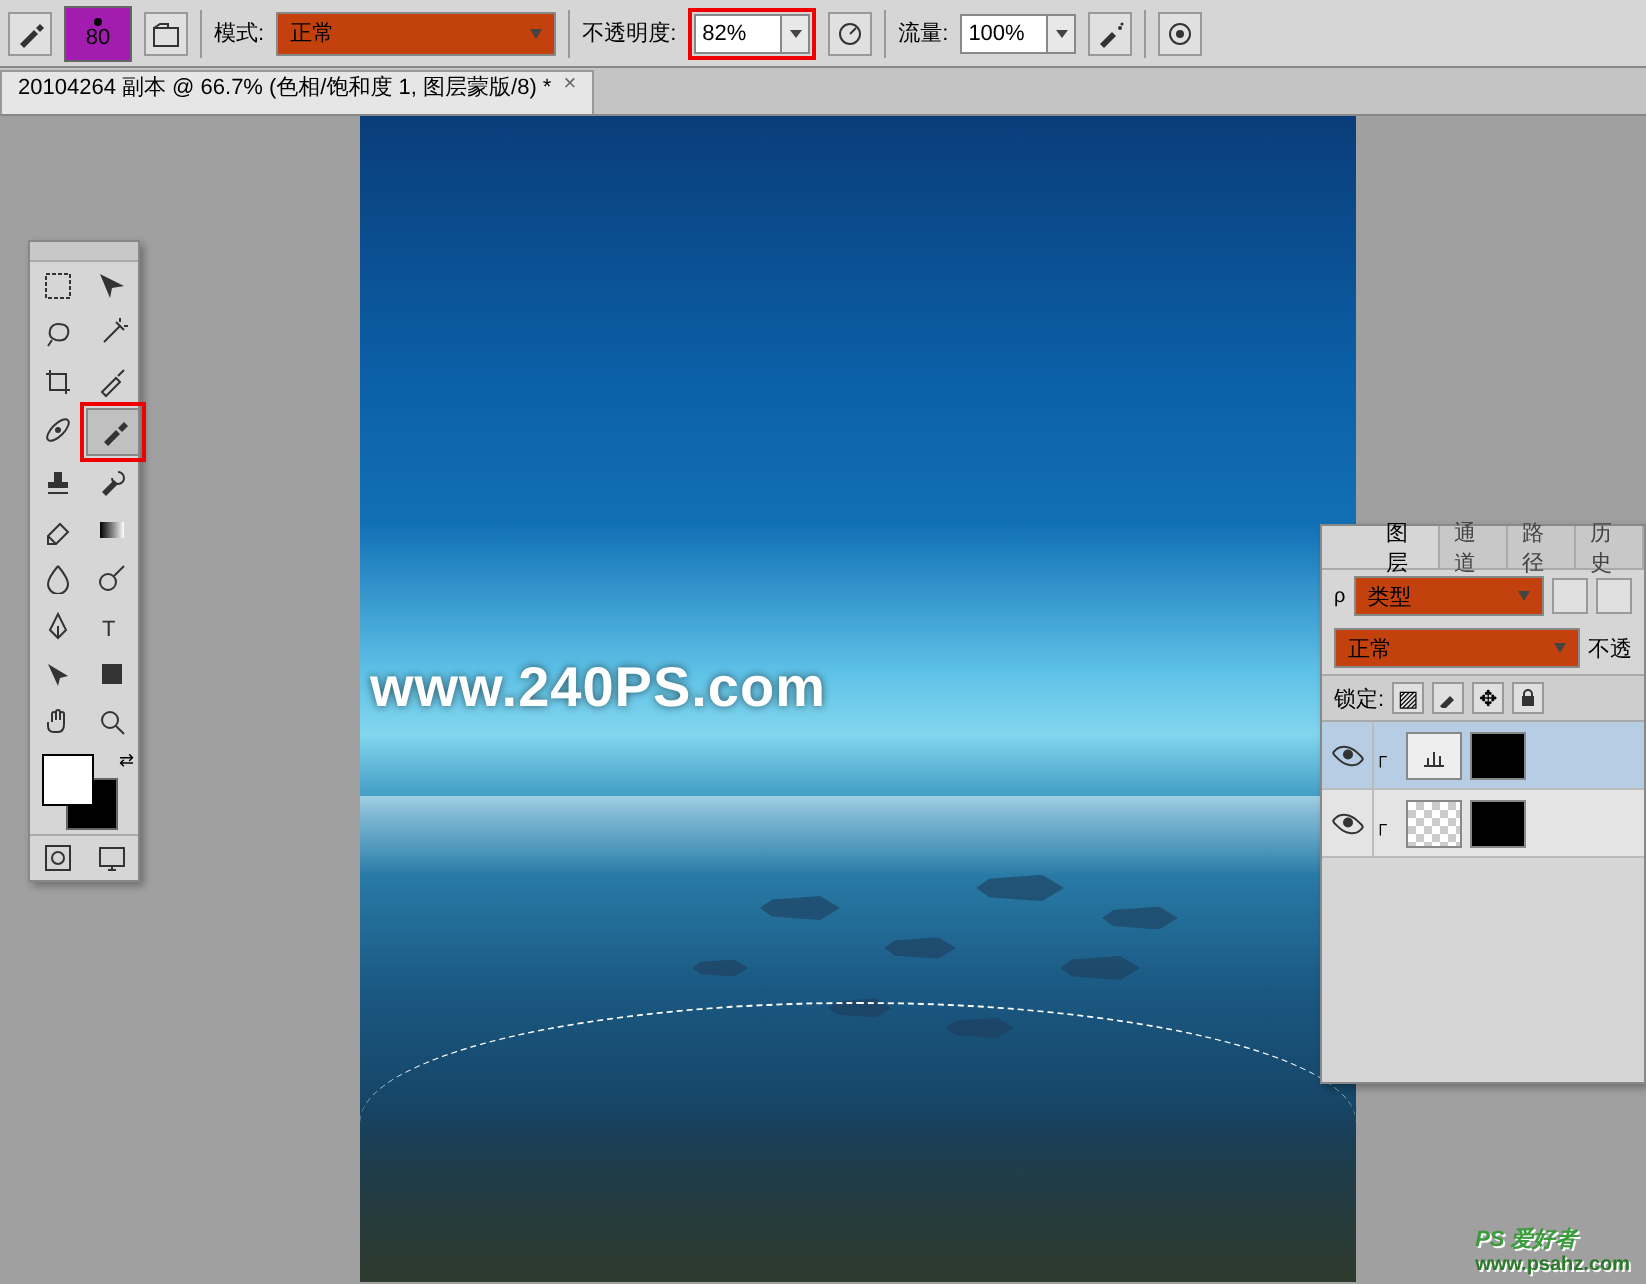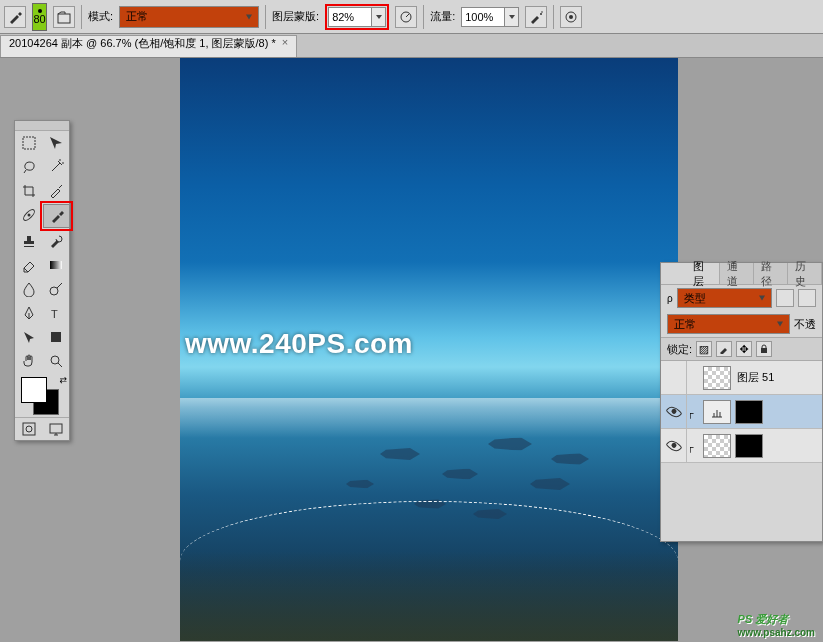--- a/index.html
+++ b/index.html
@@ -1,20 +1,20 @@
 <!DOCTYPE html>
 <html><head>
   <meta charset="utf-8">
   <style>
     * { margin: 0; padding: 0; box-sizing: border-box; font-family: "Microsoft YaHei", Arial, sans-serif; font-size: 11px; }
     body { background: #a0a0a0; width: 823px; height: 642px; overflow: hidden; position: relative; }
     
     .options-bar { background: #d6d6d6; height: 34px; border-bottom: 1px solid #888; display: flex; align-items: center; padding: 0 4px; gap: 6px; }
     .options-bar .divider { width: 1px; height: 24px; background: #999; }
-    .brush-preview { width: 15px; height: 28px; background: #84cc16; border: 1px solid #666; text-align: center; display: flex; flex-direction: column; align-items: center; justify-content: center; }
+    .brush-preview { width: 34px; height: 28px; background: #a21caf; border: 1px solid #666; text-align: center; display: flex; flex-direction: column; align-items: center; justify-content: center; }
     .brush-dot { width: 4px; height: 4px; background: #000; border-radius: 50%; }
     .dropdown { height: 22px; background: #c2410c; border: 1px solid #888; padding: 0 18px 0 6px; position: relative; display: inline-flex; align-items: center; }
     .dropdown::after { content: ''; position: absolute; right: 6px; top: 50%; transform: translateY(-50%); border-left: 3px solid transparent; border-right: 3px solid transparent; border-top: 5px solid #444; }
     .mode-select { width: 140px; }
     .pct-input { width: 44px; height: 20px; background: #fff; border: 1px solid #888; padding: 0 3px; display: inline-flex; align-items: center; }
     .pct-dd { width: 14px; height: 20px; background: #e8e8e8; border: 1px solid #888; border-left: none; display: inline-flex; align-items: center; justify-content: center; }
     .pct-dd::after { content: ''; border-left: 3px solid transparent; border-right: 3px solid transparent; border-top: 4px solid #444; }
     .red-box { border: 2px solid #e00; padding: 1px; }
     .icon-btn { width: 22px; height: 22px; background: #e0e0e0; border: 1px solid #999; display: inline-flex; align-items: center; justify-content: center; }
     
@@ -85,21 +85,21 @@
         <rect x="2" y="5" width="12" height="9" fill="none" stroke="#333"></rect>
         <path d="M2 5 L5 3 L9 3 L9 5" fill="none" stroke="#333"></path>
       </svg>
   </div>
   <div class="divider"></div>
   <span>模式:</span>
   <div class="dropdown mode-select">
     <span>正常</span>
   </div>
   <div class="divider"></div>
-  <span>图层蒙版:</span>
+  <span>不透明度:</span>
   <span class="red-box">
     <span style="display:inline-flex">
       <span class="pct-input">
           <span>82%</span>
         </span>
       <span class="pct-dd"></span>
     </span>
   </span>
   <div class="icon-btn">
     <svg class="ticon">
@@ -324,26 +324,20 @@
     </span>
     <span class="icon-btn" style="width:16px;height:16px">✥</span>
     <span class="icon-btn" style="width:16px;height:16px">
       <svg width="10" height="10">
           <rect x="2" y="4" width="6" height="5" fill="#333"></rect>
           <path d="M3 4 v-1 a2 2 0 0 1 4 0 v1" fill="none" stroke="#333"></path>
         </svg>
     </span>
   </div>
   <div class="layer-list" id="layer-list">
-      <div class="layer-item">
-        <div class="vis-col"></div>
-        <div class="link-col"></div>
-        <div class="thumb checker"></div>
-        <span class="layer-name">图层 51</span>
-      </div>
       <div class="layer-item selected">
         <div class="vis-col">
           <div class="eye-icon"></div>
         </div>
         <div class="link-col"><span style="font-size:9px">┌</span></div>
         <div class="thumb adj">
           <svg width="14" height="14">
             <path d="M2 12 h10 M4 12 v-4 M7 12 v-7 M10 12 v-5" stroke="#333" fill="none"></path>
           </svg>
         </div>

